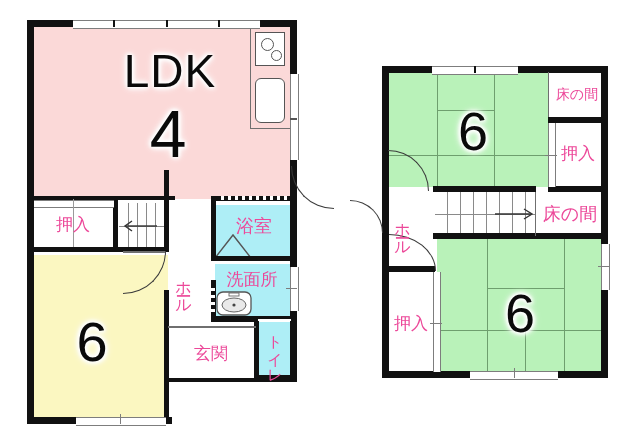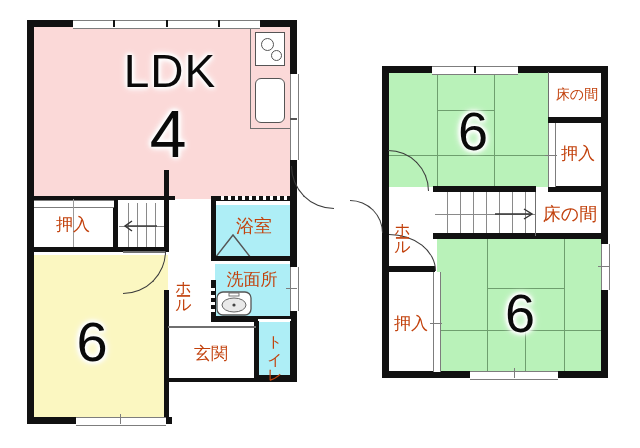--- a/index.html
+++ b/index.html
@@ -4,21 +4,21 @@
 <style>
   html,body{margin:0;padding:0;background:#ffffff;}
   body{width:640px;height:448px;overflow:hidden;
        font-family:"Liberation Sans","DejaVu Sans",sans-serif;}
   #stage{position:relative;width:640px;height:448px;background:#fff;}
 
   
   .room{position:absolute;box-sizing:border-box;}
   .wall{position:absolute;background:#111111;}
   .thin{position:absolute;background:#6f6f6f;}
-  .label{position:absolute;color:#c2410c;white-space:nowrap;
+  .label{position:absolute;color:#ec4899;white-space:nowrap;
          display:flex;align-items:center;justify-content:center;
          text-align:center;line-height:1.05;}
   .vlabel{writing-mode:vertical-rl;text-orientation:upright;}
   .big{font-weight:normal;color:#0a0a0a;
        text-shadow:0 0 4px #fff,0 0 7px #fff,0 0 10px #fff,1px 1px 4px #fff,-1px -1px 4px #fff;margin-top:7px;}
   .grid{position:absolute;background:#6e9f6e;}
   .gridl{position:absolute;background:#8a8a8a;}
 
   
   .win{position:absolute;background:#ffffff;border-top:1.4px solid #7d7d7d;border-bottom:1.4px solid #7d7d7d;}

